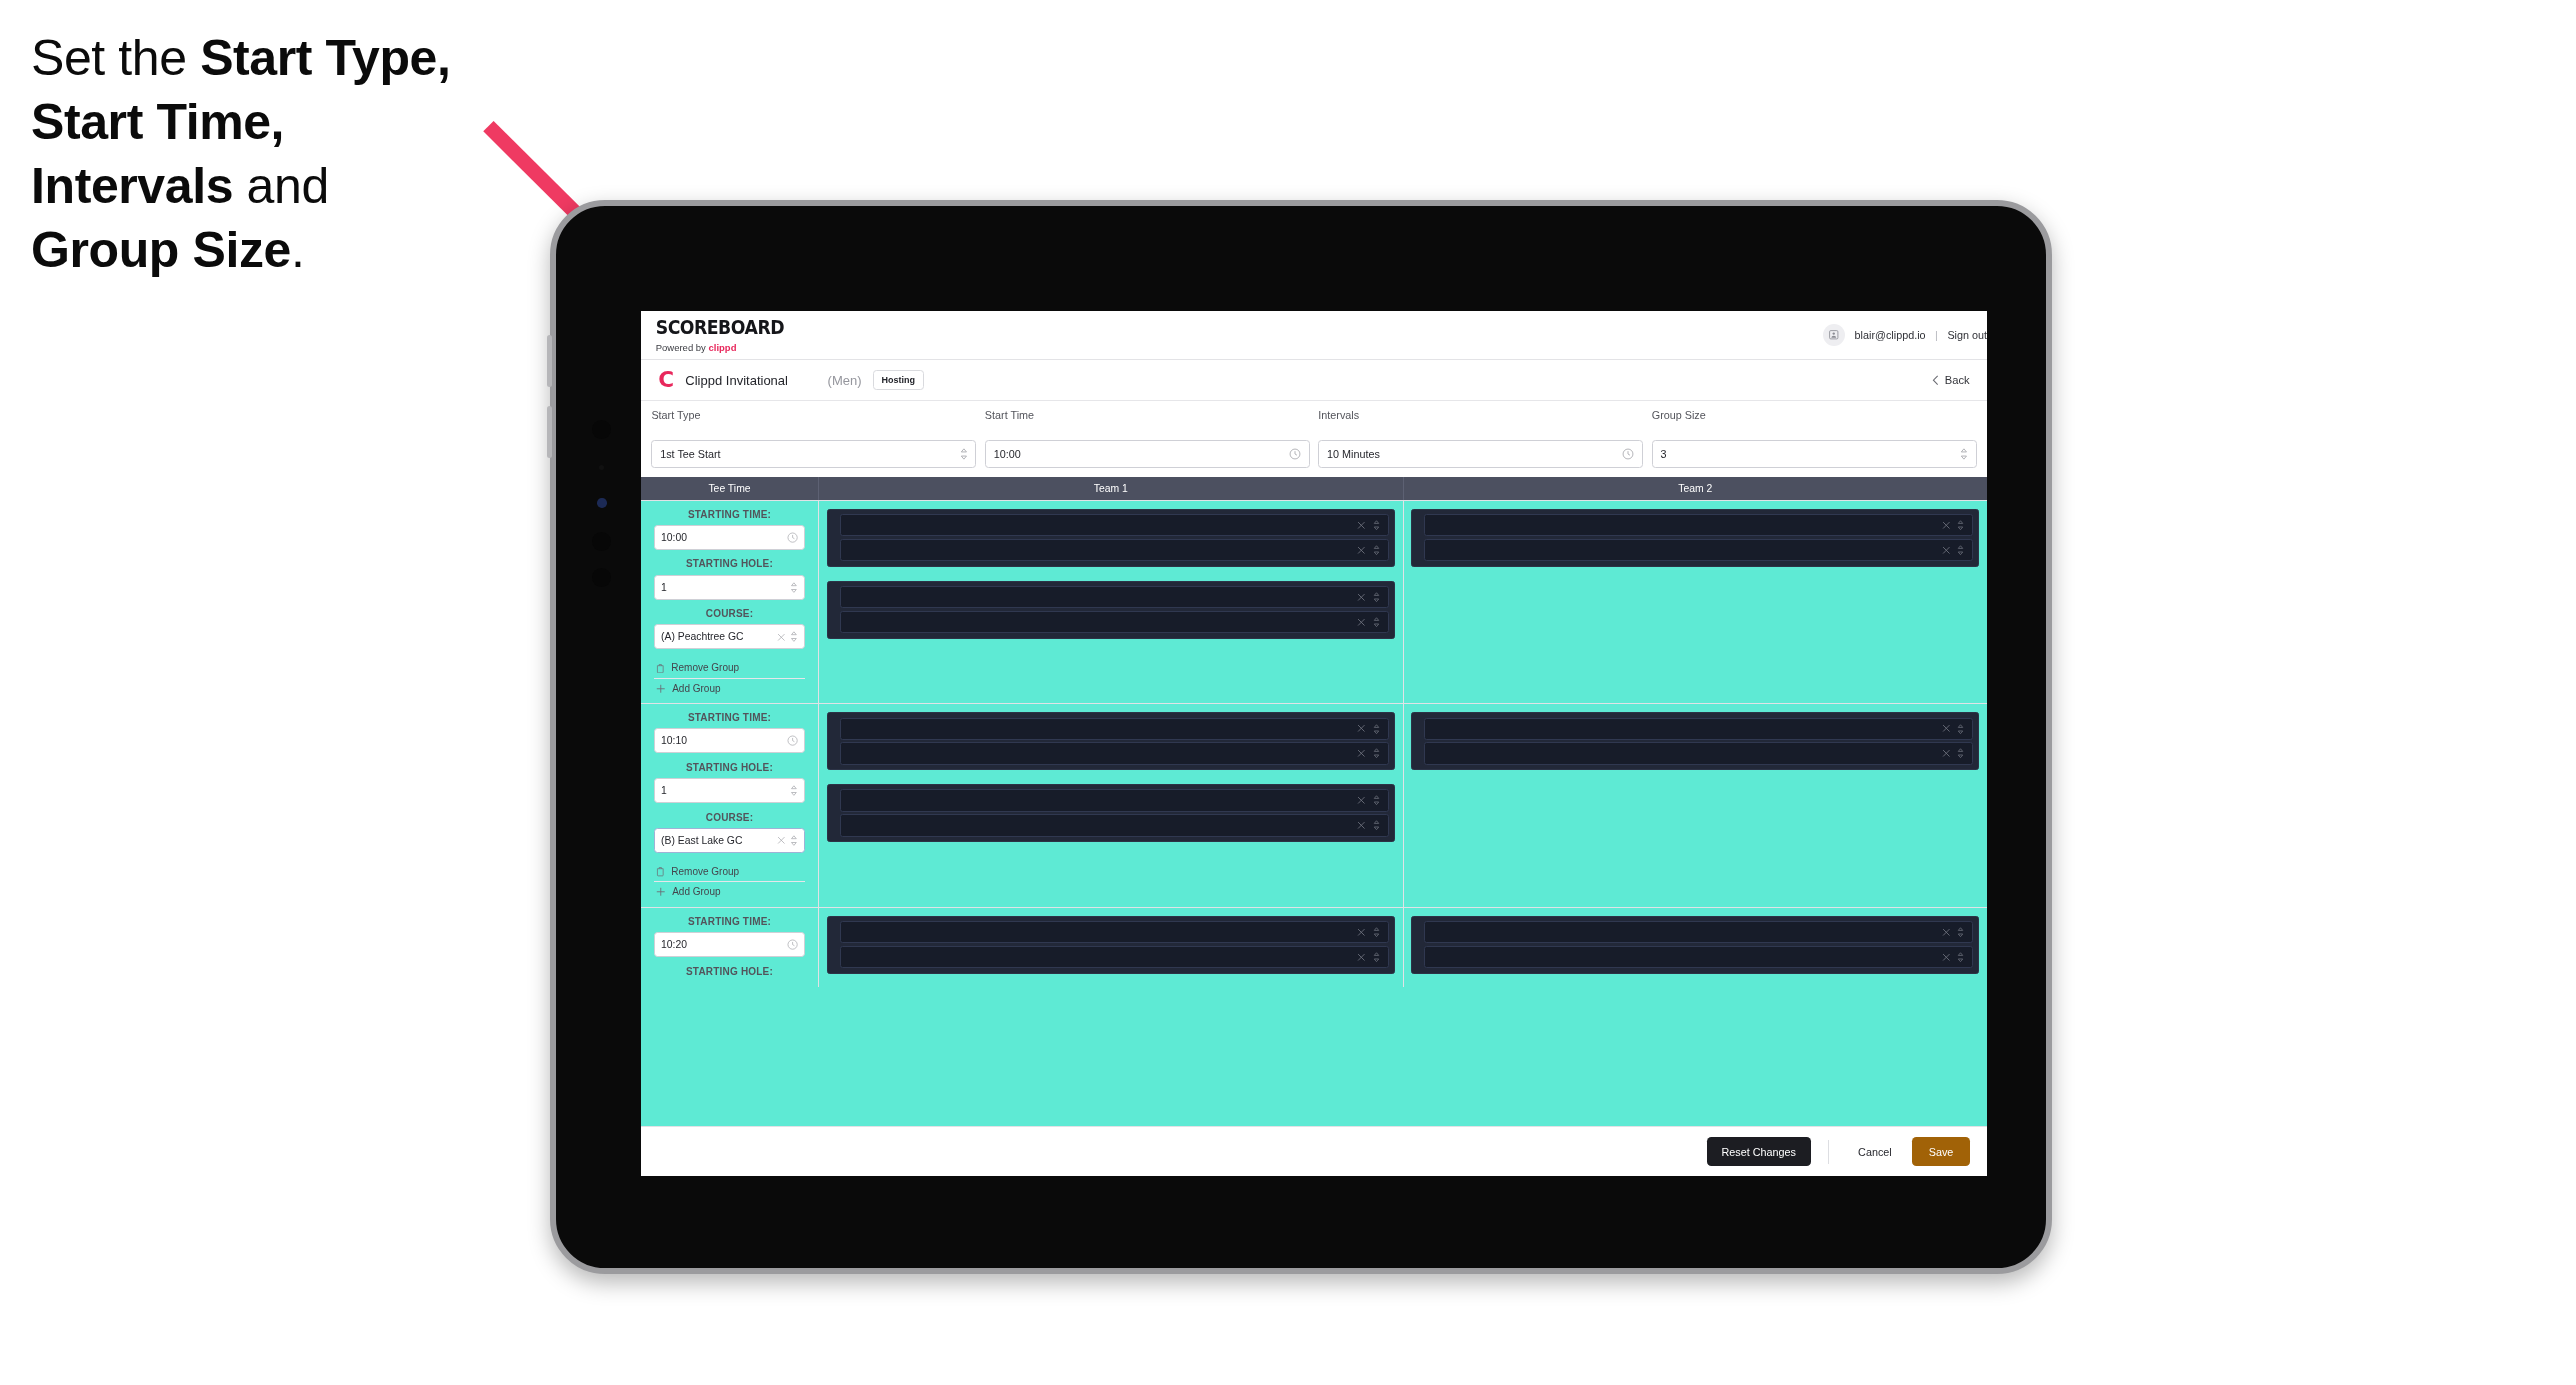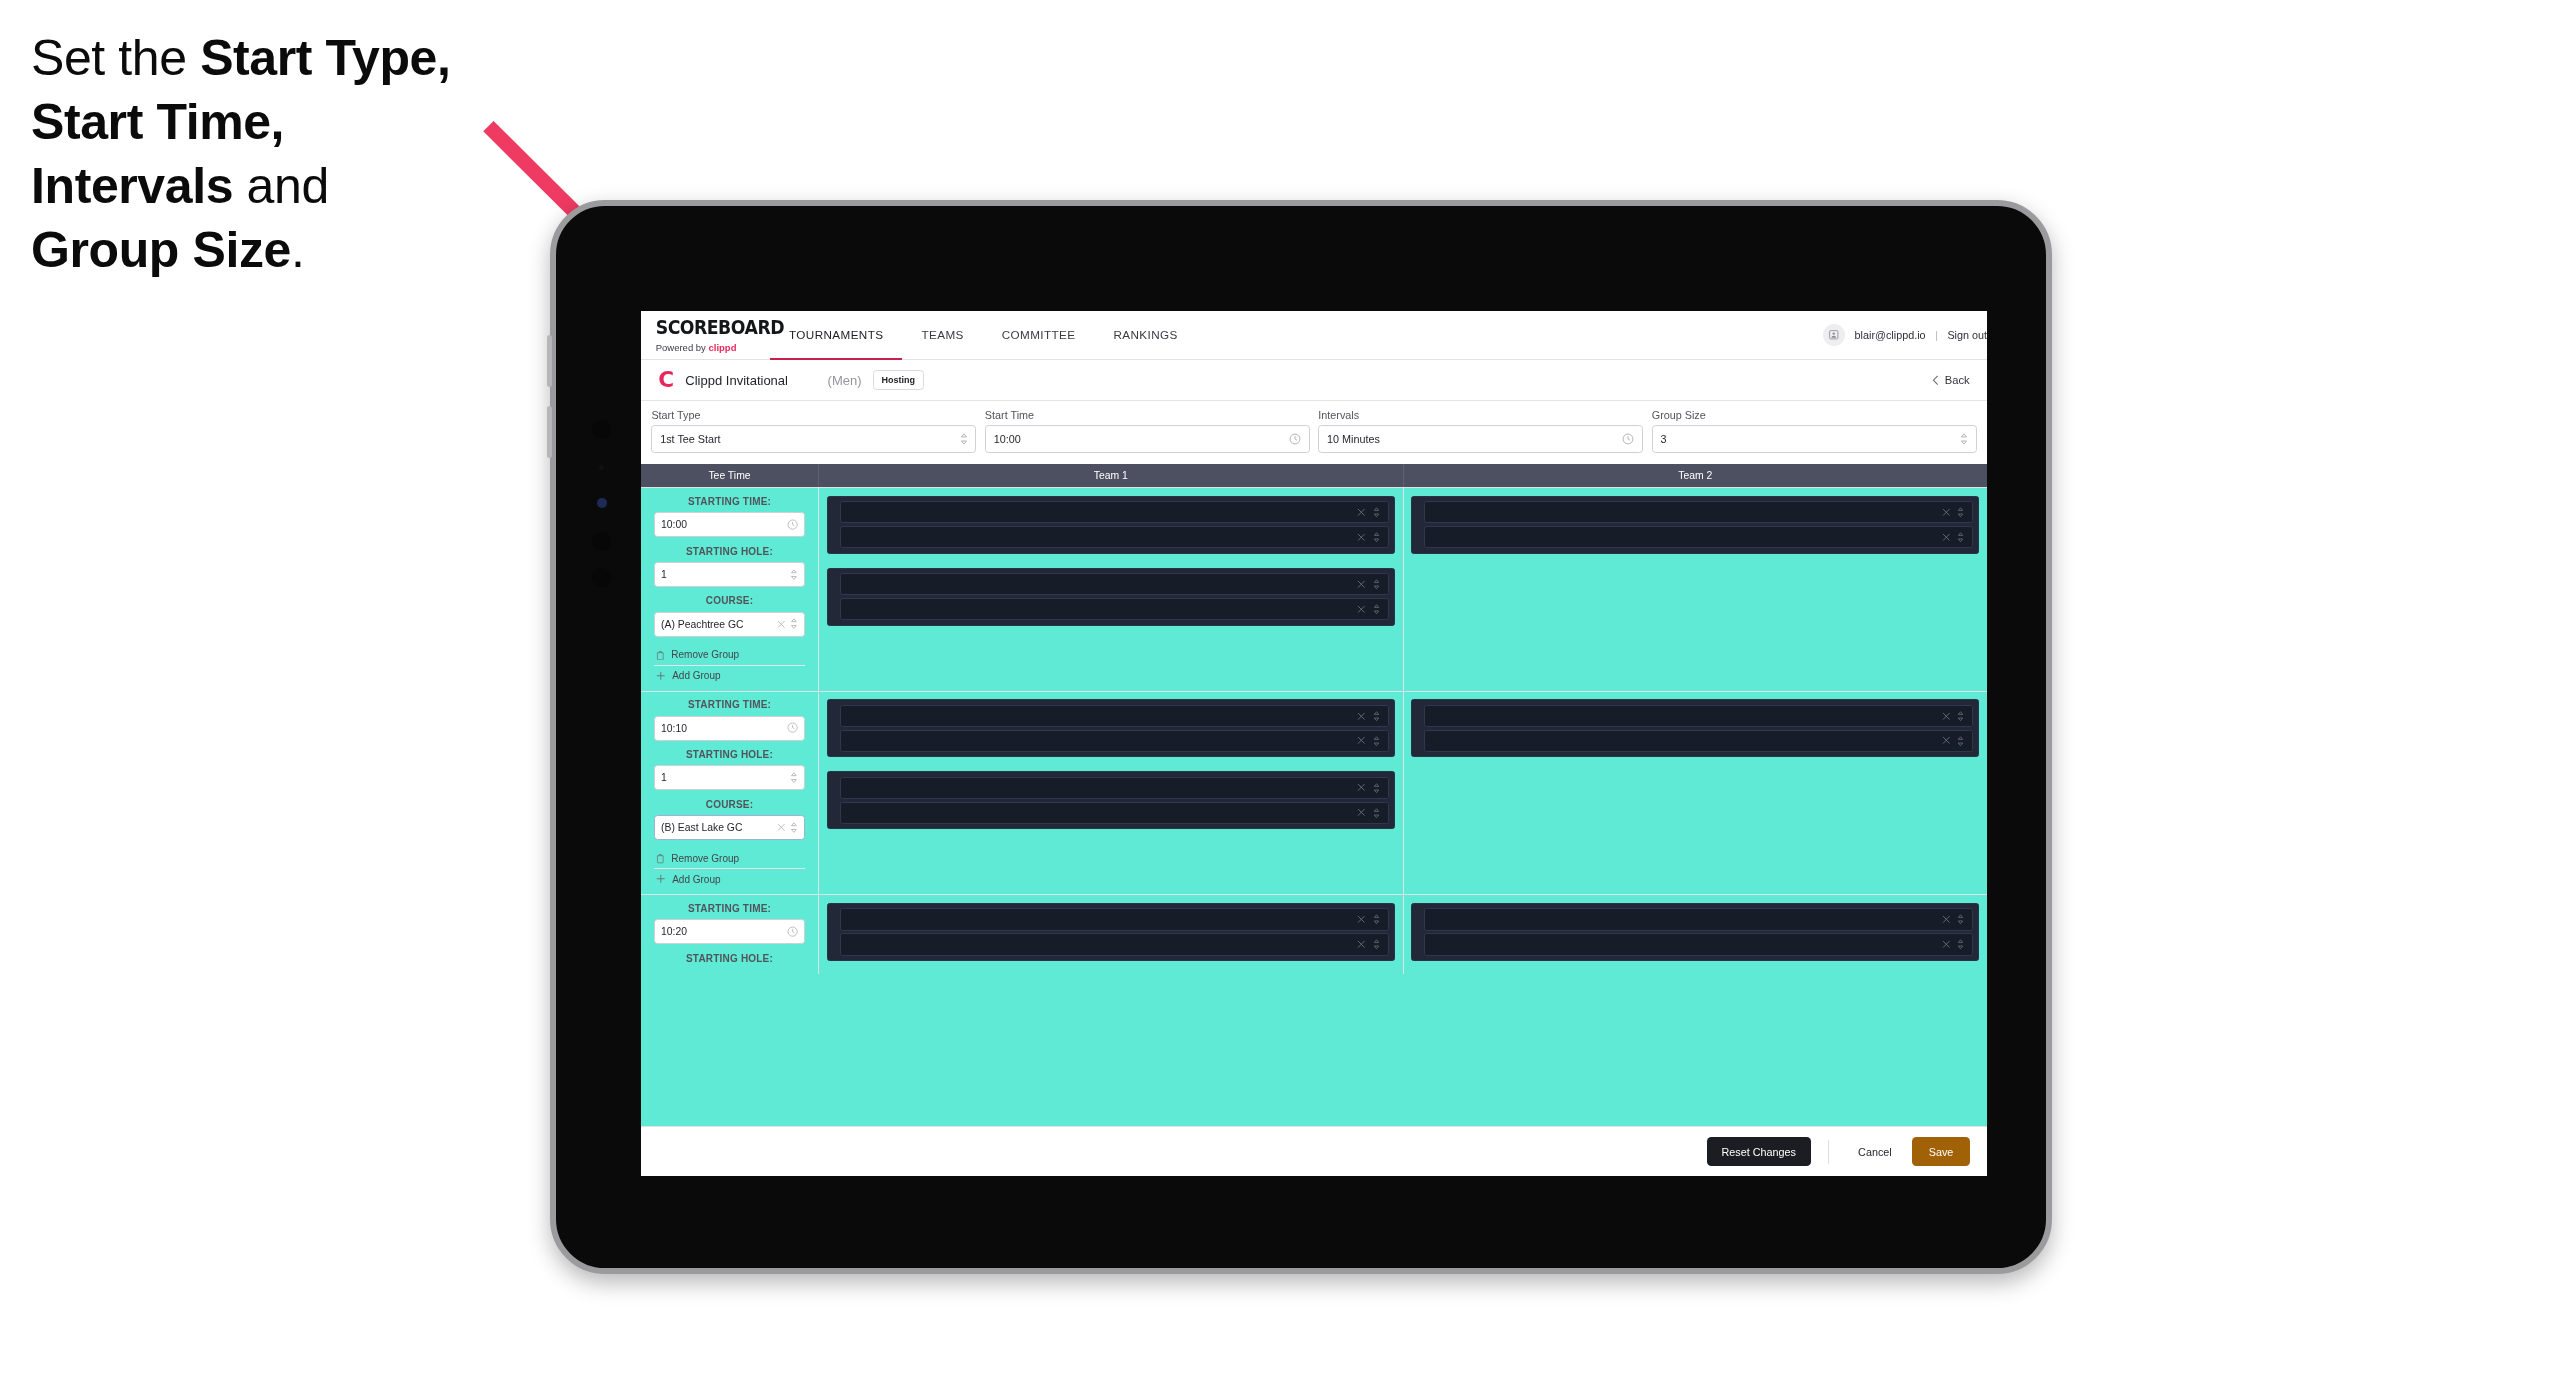--- a/index.html
+++ b/index.html
@@ -121,21 +121,21 @@
     margin-left: auto; display: flex; align-items: center; gap: 6px;
     font-size: 11.2px; color: #33343a; cursor: pointer;
   }
 
   
   #fields {
     flex: 0 0 63px; display: flex; gap: 8.6px;
     padding: 7.8px 10.4px 8.6px 10.4px; background: #fff;
   }
   .field { flex: 1; display: flex; flex-direction: column; }
-  .field-label { font-size: 10.8px; color: #53545b; margin-bottom: 4px; }
+  .field-label { font-size: 10.8px; color: #53545b; margin-bottom: 19px; }
   .field-box {
     height: 28.5px; border: 0.9px solid #cfd0d6; border-radius: 3.5px;
     background: #fff; display: flex; align-items: center;
     padding: 0 7.8px; gap: 5.2px;
   }
   .field-val { font-size: 10.8px; color: #26272d; flex: 1; }
   .ico { flex: 0 0 auto; opacity: 0.62; display: flex; align-items: center; }
 
   
   #thead {
@@ -253,26 +253,20 @@
   <div class="lens" style="left:36px;top:326px;width:19px;height:19px;"></div>
   <div class="lens" style="left:36px;top:362px;width:19px;height:19px;"></div>
 
   <div id="screen">
 
     <div id="topnav">
       <div id="logo-wrap">
         <div id="logo-main">SCOREBOARD</div>
         <div id="logo-sub"><span>Powered by </span><span class="pink">clippd</span></div>
       </div>
-      <div id="nav-tabs">
-        <div class="nav-tab active">TOURNAMENTS</div>
-        <div class="nav-tab">TEAMS</div>
-        <div class="nav-tab">COMMITTEE</div>
-        <div class="nav-tab">RANKINGS</div>
-      </div>
       <div id="user-area">
         <div id="avatar">
           <svg width="9.5" height="9.5" viewBox="0 0 16 16">
               <rect x="1" y="1" width="14" height="14" rx="2" fill="none" stroke="#8b8c93" stroke-width="1.4"></rect>
               <circle cx="8" cy="6" r="2" fill="#8b8c93"></circle>
               <path d="M4 13c0-2.2 1.8-3.5 4-3.5s4 1.3 4 3.5" fill="#8b8c93"></path>
             </svg>
         </div>
         <span>blair@clippd.io</span>
         <span class="sep">|</span>

